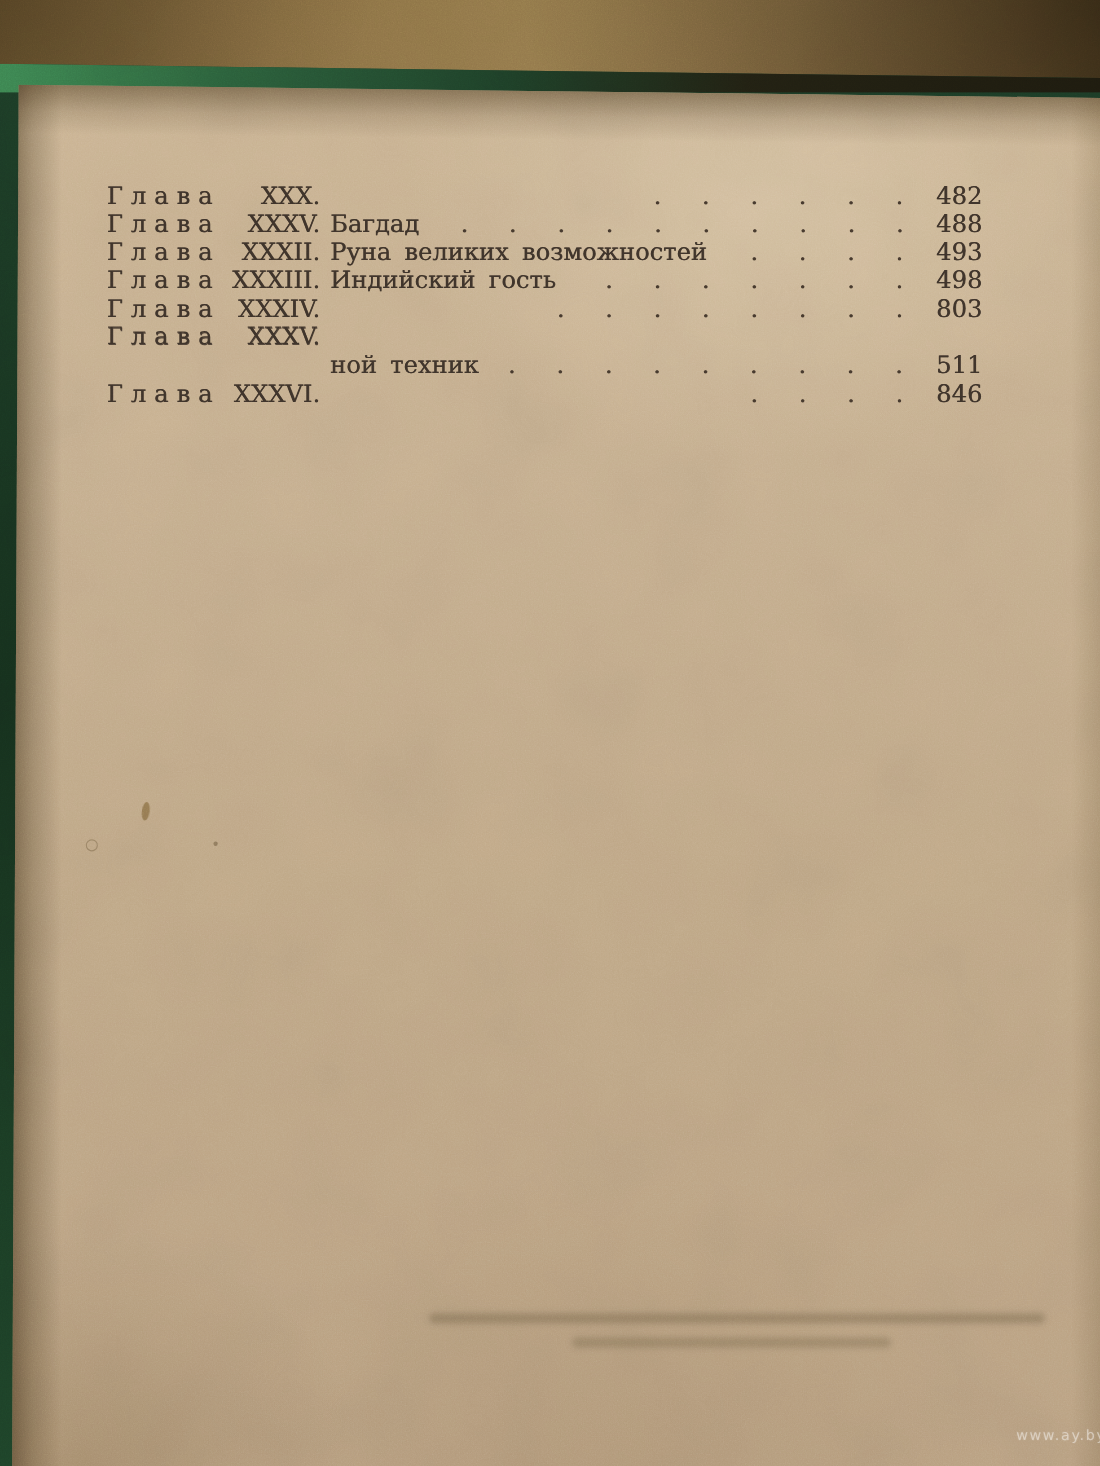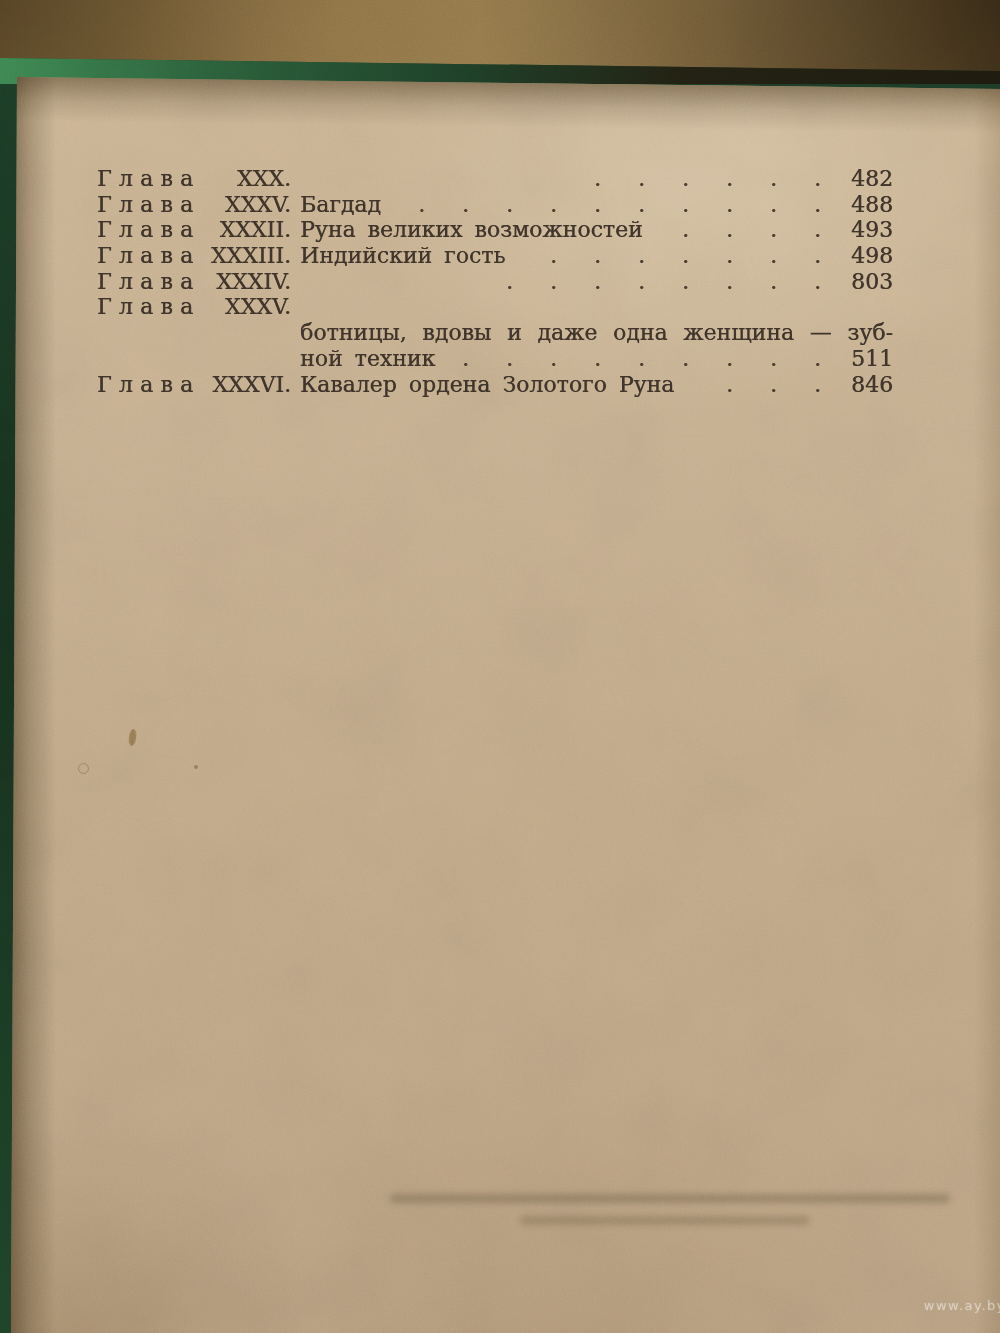--- a/index.html
+++ b/index.html
@@ -147,43 +147,36 @@
         <span class="col-page">803</span>
       </div>
 
       <div class="toc-row">
         <span class="col-label">
           <span class="glava">Глава</span>
           <span class="numeral">XXXV.</span>
         </span>
       </div>
 
-      <div class="toc-row">
-        <span class="col-label"></span>
-        <span class="col-body justified">
-          <span class="title">ботницы, вдовы и даже одна женщина — зуб-</span>
-        </span>
-      </div>
 
       <div class="toc-row">
         <span class="col-label"></span>
         <span class="col-body">
           <span class="title">ной техник</span>
           <span class="leader">. . . . . . . . . . .</span>
         </span>
         <span class="col-page">511</span>
       </div>
 
       <div class="toc-row">
         <span class="col-label">
           <span class="glava">Глава</span>
           <span class="numeral">XXXVI.</span>
         </span>
         <span class="col-body">
-          <span class="title">Кавалер ордена Золотого Руна</span>
           <span class="leader">. . . .</span>
         </span>
         <span class="col-page">846</span>
       </div>
 
     </div>
 
     <div class="showthrough st1"></div>
     <div class="showthrough st2"></div>
     <div class="speck sp1"></div>

